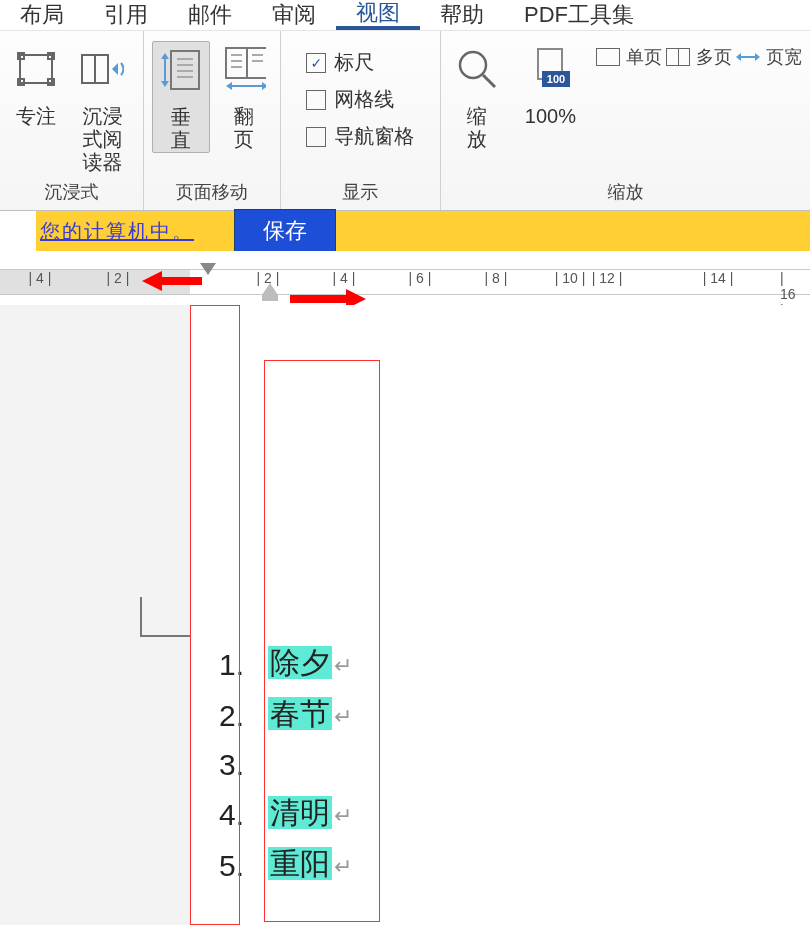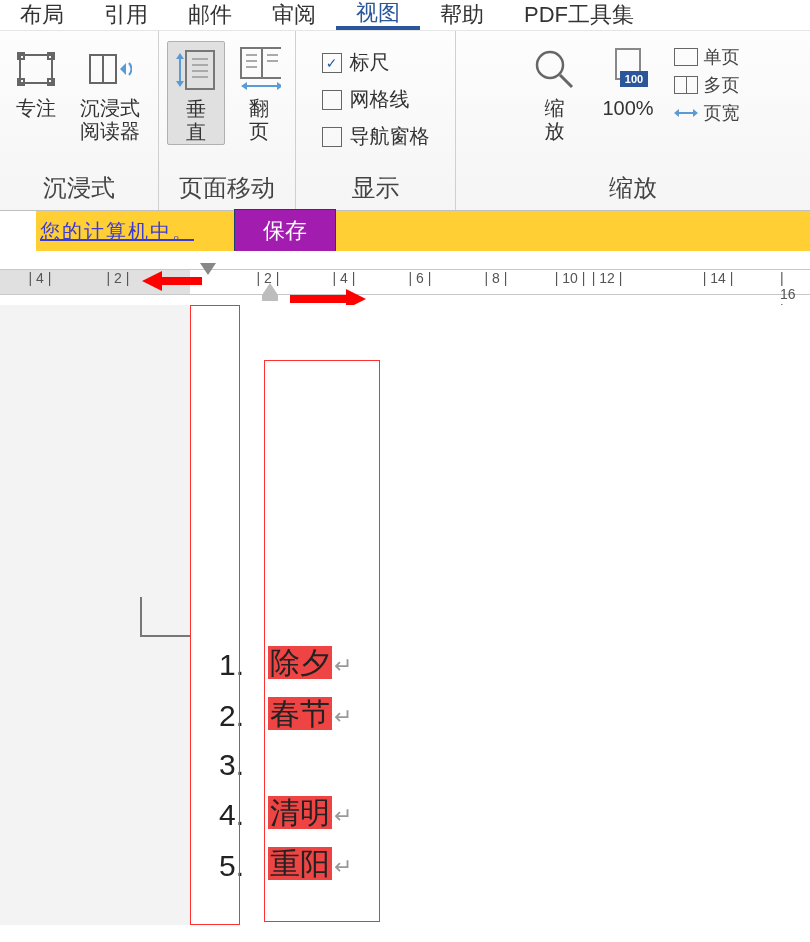--- a/index.html
+++ b/index.html
@@ -49,41 +49,41 @@
     height: 100%;
   }
   .group-body {
     display: flex;
     flex: 1;
     align-items: flex-start;
     gap: 6px;
     padding-top: 4px;
   }
   .group-label {
-    font-size: 24px;
+    font-size: 18px;
     color: #444;
     margin-top: auto;
     padding-bottom: 2px;
   }
   .btn {
     display: flex;
     flex-direction: column;
     align-items: center;
     justify-content: flex-start;
     padding: 6px 6px 0;
     cursor: pointer;
     font-size: 20px;
     color: #333;
     text-align: center;
     line-height: 1.15;
     border-radius: 2px;
   }
   .btn .icon {
     width: 44px; height: 44px;
-    margin-bottom: 6px;
+    margin-bottom: 14px;
     display:flex;align-items:center;justify-content:center;
   }
   .btn.selected {
     background: #e0e0e0;
     border: 1px solid #b0b0b0;
   }
   .checks {
     display: flex;
     flex-direction: column;
     gap: 10px;
@@ -101,21 +101,21 @@
     width: 20px; height: 20px;
     border: 1.5px solid #666;
     display: inline-flex;
     align-items: center;
     justify-content: center;
     font-size: 14px;
     color: #2b579a;
   }
   .page-icons {
     display:flex;
-    flex-direction:column;
+    flex-direction:row;
     gap:4px;
     font-size:18px;
     color:#444;
     padding-top:4px;
   }
   .page-icons .row { display:flex; align-items:center; gap:6px; white-space:nowrap;}
   .page-icons .picon {
     width:24px; height:18px; border:1.5px solid #666; display:inline-block; position:relative;
   }
   .yellow-bar {
@@ -127,21 +127,21 @@
     gap: 40px;
     font-size: 20px;
     margin-left: 36px;
   }
   .yellow-text {
     color: #3b3bd6;
     text-decoration: underline;
     letter-spacing: 2px;
   }
   .save-btn {
-    background: #a21caf;
+    background: #1d4ed8;
     color: #fff;
     padding: 6px 28px;
     font-size: 22px;
     border: 1px solid #1d3e70;
     cursor: pointer;
     font-weight: 500;
   }
   .ruler-area {
     position: relative;
     height: 54px;
@@ -286,21 +286,21 @@
     line-height:48px;
     color:#222;
   }
   .list-row {
     display:flex;
     align-items:center;
     gap:24px;
   }
   .num { width:44px; text-align:right; }
   .item {
-    background:#ef4444;
+    background:#5eead4;
     padding:0 2px;
   }
   .ret {
     color:#999;
     font-size:22px;
     margin-left:2px;
   }
   svg { display:block; }
 </style>
 </head>

